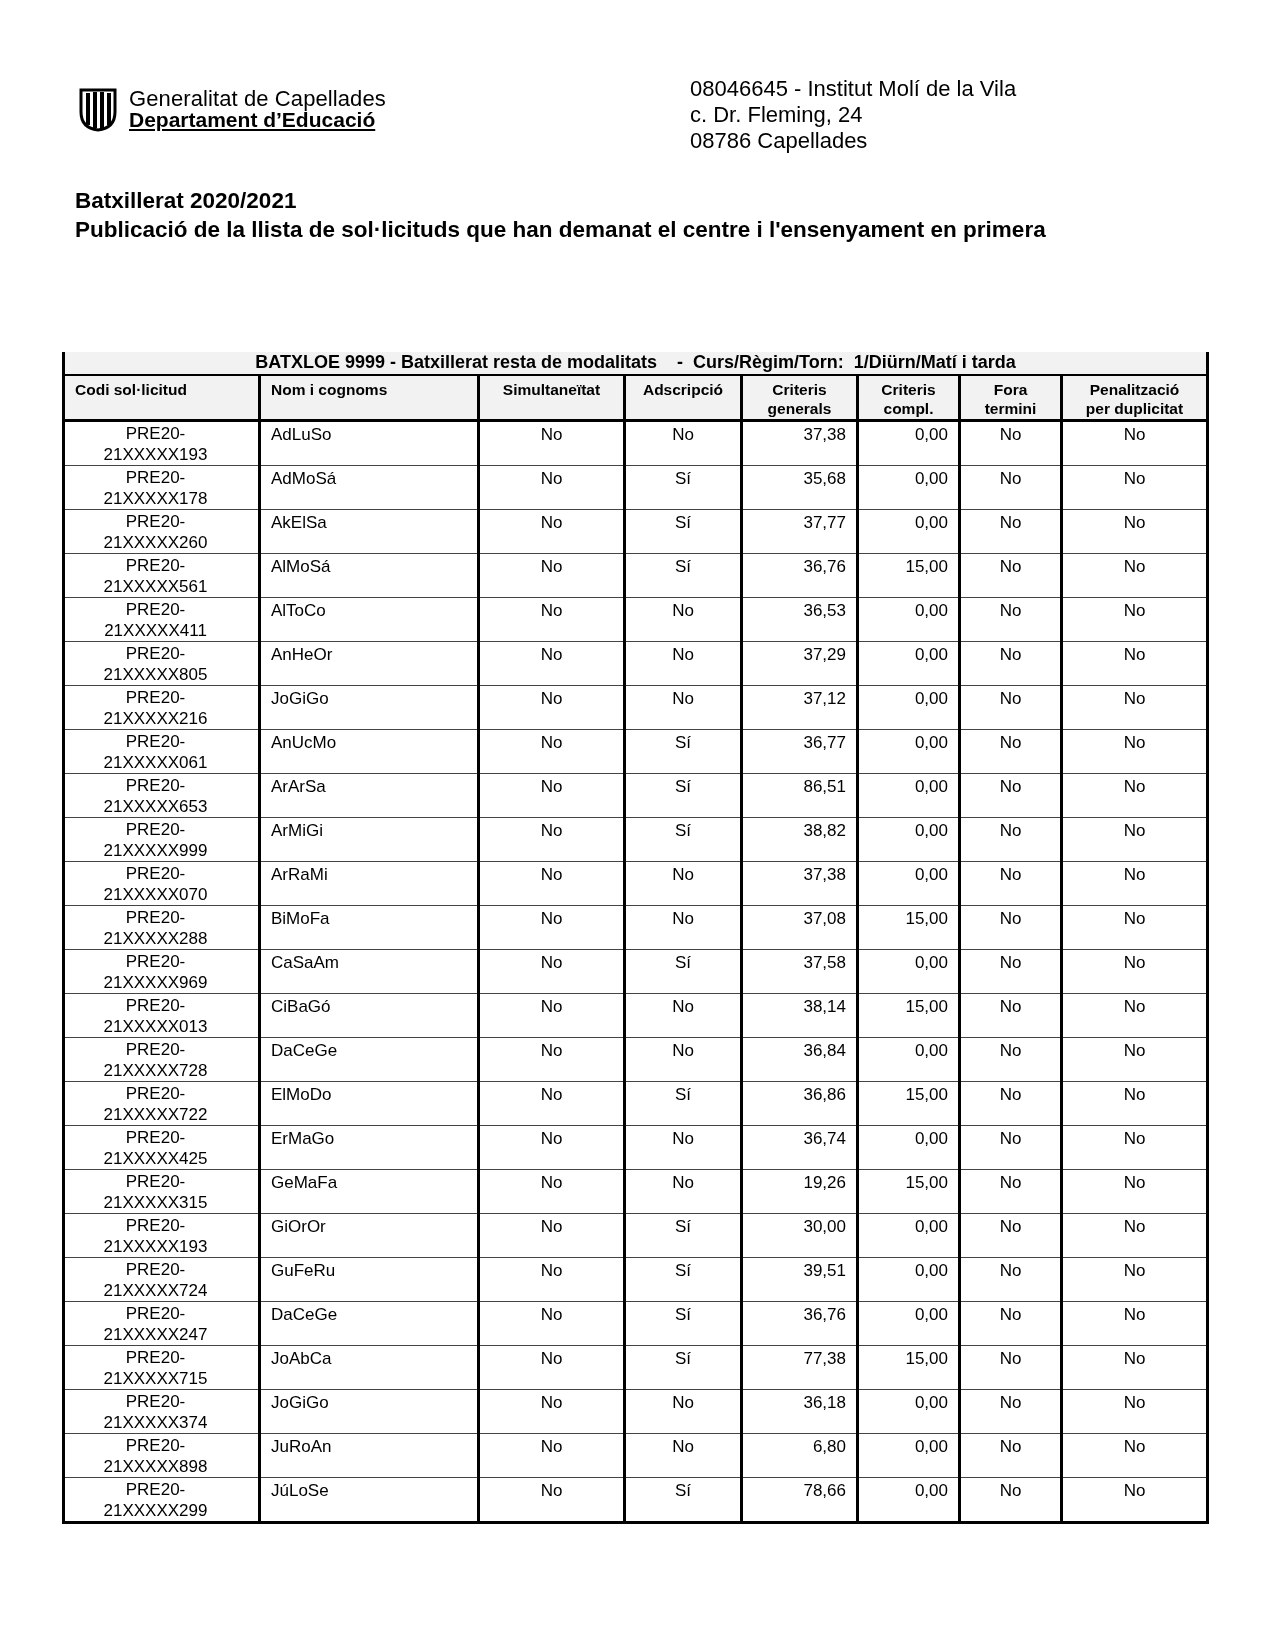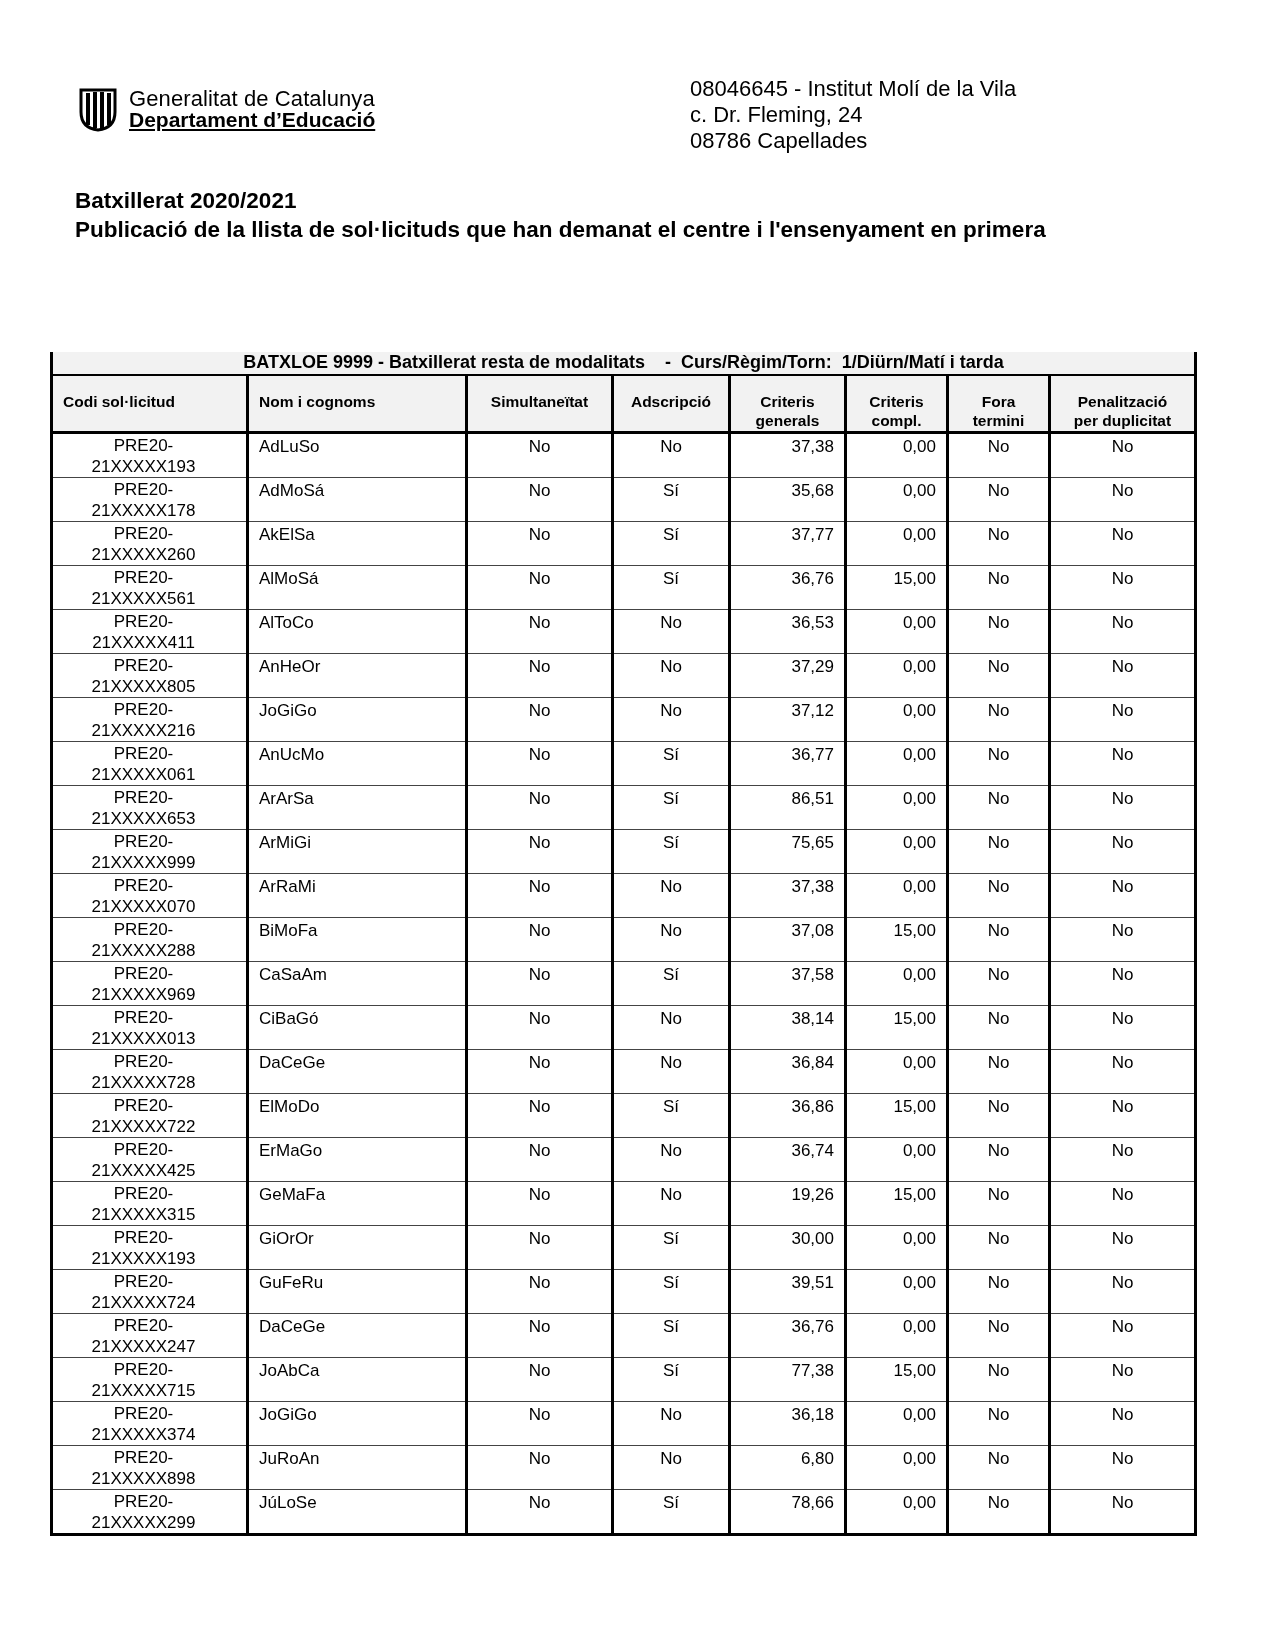--- a/index.html
+++ b/index.html
@@ -13,30 +13,30 @@
     }
     .logo-text { margin-left: 8px; line-height: 21px; }
     .logo-line1 { font-size: 22px; font-weight: normal; letter-spacing: 0.1px; }
     .logo-line2 { font-size: 21px; font-weight: bold; text-decoration: underline; }
 
     .address { position: absolute; left: 690px; top: 76px; font-size: 22px; line-height: 26px; }
 
     .titles { position: absolute; left: 75px; top: 186px; width: 1120px; }
     .titles div { font-size: 22.5px; font-weight: bold; line-height: 29px; }
 
-    .table-wrap { position: absolute; left: 50px; top: 352px; width: 980px; }
+    .table-wrap { position: absolute; left: 62px; top: 352px; width: 980px; }
     table { border-collapse: collapse; width: 1144px; table-layout: fixed; }
     .caption-cell {
       background: #f2f2f2; text-align: center; font-weight: bold; font-size: 18px;
       height: 22px; padding: 0; border-left: 3px solid #000; border-right: 3px solid #000;
       border-bottom: 2px solid #000; white-space: pre;
     }
     th {
       background: #f2f2f2; font-size: 15.5px; font-weight: bold; vertical-align: top;
-      padding: 16px 4px 1px 4px; line-height: 19px; height: 38px;
+      padding: 4px 4px 1px 4px; line-height: 19px; height: 38px;
       border-left: 3px solid #000; border-right: 3px solid #000; border-bottom: 3px solid #000;
     }
     th.left { text-align: left; padding-left: 10px; }
     th.center { text-align: center; margin-left: 31px; }
     td {
       font-size: 17px; line-height: 21px; vertical-align: top; padding: 2px 10px 0 10px;
       height: 39px; border-left: 3px solid #000; border-right: 3px solid #000;
       border-bottom: 1.5px solid #444;
     }
     td.code { text-align: center; padding: 1px 16px 0 4px; }
@@ -52,21 +52,21 @@
   <div class="logo-mark">
     <svg width="46" height="46" viewBox="0 0 46 46">
       <path d="M6 4 H40 V26 Q40 42 23 44 Q6 42 6 26 Z" fill="#fff" stroke="#000" stroke-width="3"></path>
       <rect x="11" y="7" width="4" height="32" fill="#000"></rect>
       <rect x="18" y="6" width="4" height="36" fill="#000"></rect>
       <rect x="25" y="6" width="4" height="36" fill="#000"></rect>
       <rect x="32" y="7" width="4" height="32" fill="#000"></rect>
     </svg>
   </div>
   <div class="logo-text">
-    <div class="logo-line1">Generalitat de Catalunya</div>
+    <div class="logo-line1">Generalitat de Capellades</div>
     <div class="logo-line2">Departament d’Educació</div>
   </div>
 </div>
 
 <div class="address">
   <div>08046645 - Institut Molí de la Vila</div>
   <div>c. Dr. Fleming, 24</div>
   <div>08786 Capellades</div>
 </div>
 
@@ -191,21 +191,21 @@
           <td class="right">86,51</td>
           <td class="right">0,00</td>
           <td class="center">No</td>
           <td class="center">No</td>
         </tr>
         <tr>
           <td class="code"><span>PRE20-</span><br><span>21XXXXX999</span></td>
           <td class="name">ArMiGi</td>
           <td class="center">No</td>
           <td class="center">Sí</td>
-          <td class="right">75,65</td>
+          <td class="right">38,82</td>
           <td class="right">0,00</td>
           <td class="center">No</td>
           <td class="center">No</td>
         </tr>
         <tr>
           <td class="code"><span>PRE20-</span><br><span>21XXXXX070</span></td>
           <td class="name">ArRaMi</td>
           <td class="center">No</td>
           <td class="center">No</td>
           <td class="right">37,38</td>

